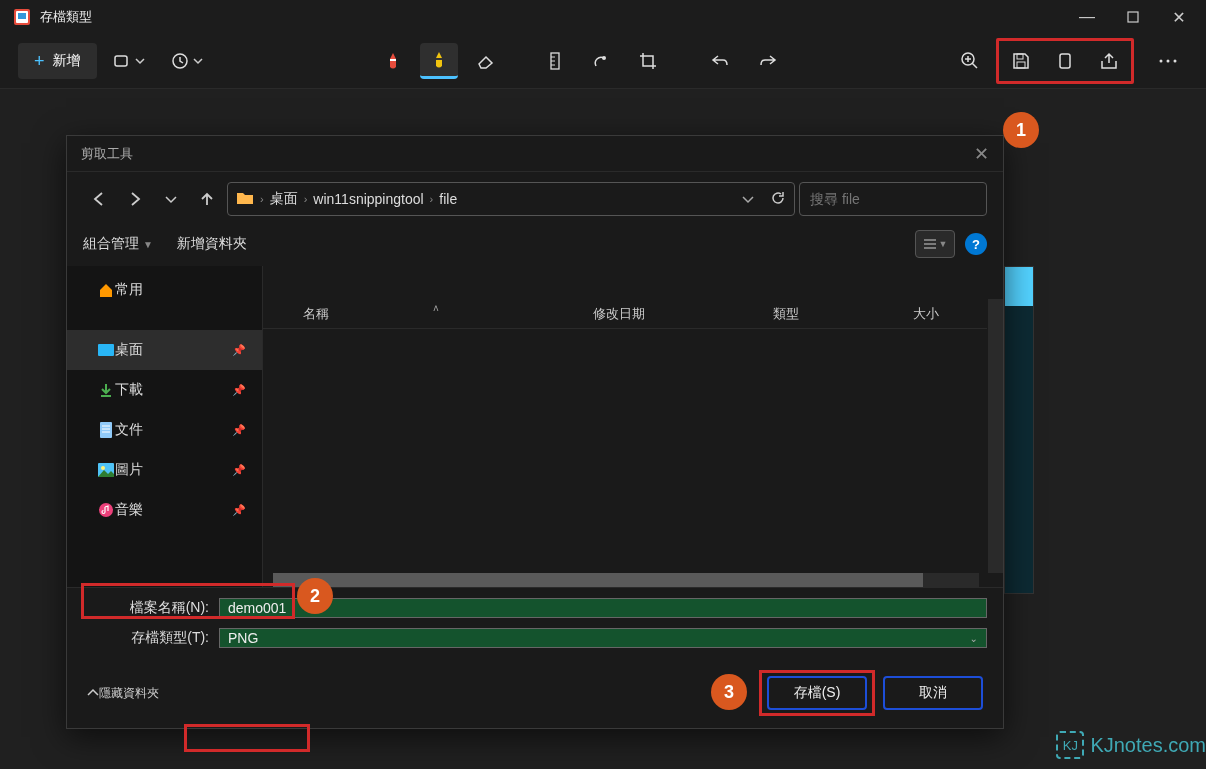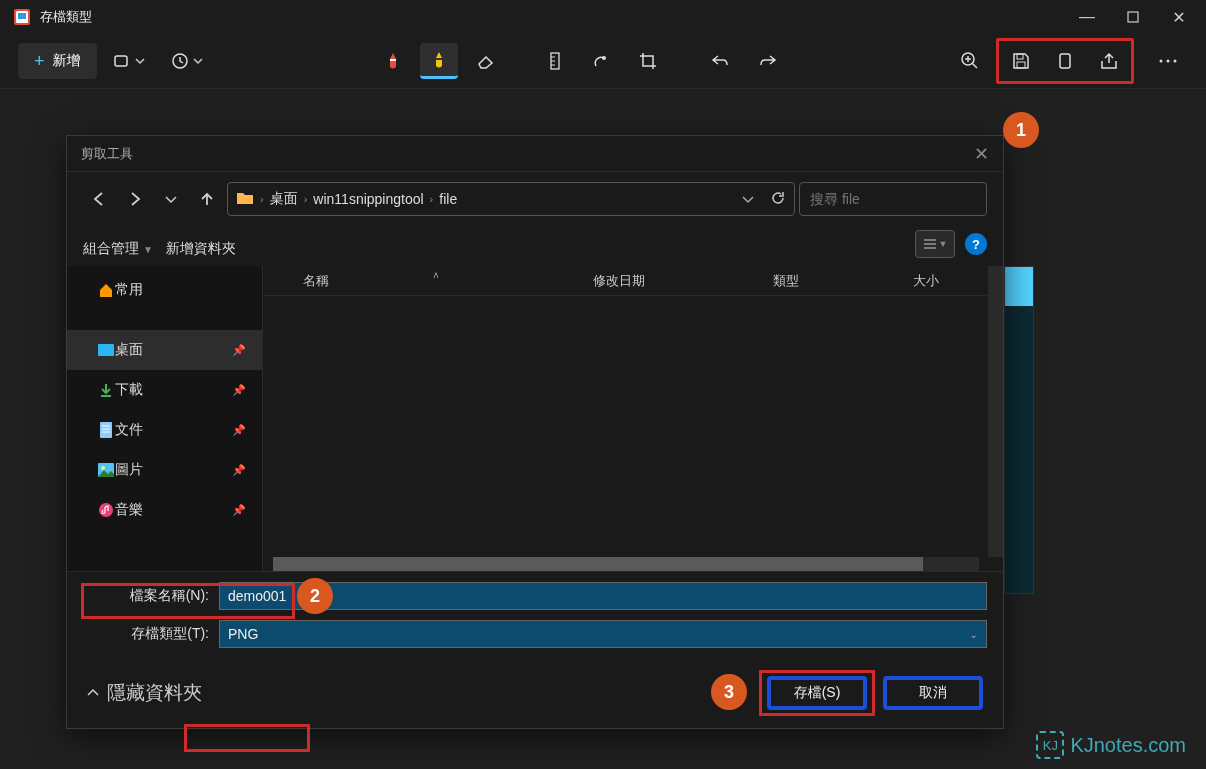--- a/index.html
+++ b/index.html
@@ -33,62 +33,62 @@
 .dlg-title .close { margin-left: auto; color: #888; font-size: 18px; cursor:pointer;}
 .dlg-nav { display: flex; align-items: center; gap: 4px; padding: 10px 16px; }
 .nav-btn { width: 32px; height: 32px; display:flex; align-items:center; justify-content:center; color:#ccc; border-radius:4px; }
 .breadcrumb { flex:1; height: 34px; border: 1px solid #555; background:#1a1a1a; display:flex; align-items:center; padding: 0 8px; gap:6px; font-size:14px; color:#ddd; border-radius:4px;}
 .breadcrumb .folder-ico { color:#ffb74d; }
 .breadcrumb .chev { color:#888; font-size:11px; }
 .breadcrumb .dd-chev { margin-left:auto; color:#aaa; }
 .breadcrumb .refresh { margin-left:10px; }
 .search { width:188px; height:34px; border:1px solid #555; background:#1a1a1a; display:flex; align-items:center; padding:0 10px; color:#888; font-size:14px; border-radius:4px; gap:8px;}
 .search input { flex:1; background:transparent; border:none; color:#888; font-size:14px; outline:none;}
-.dlg-toolbar { display:flex; align-items:flex-end; padding: 4px 16px 8px; gap:13px; font-size:14px; color:#ddd;}
+.dlg-toolbar { display:flex; align-items:center; padding: 4px 16px 8px; gap:24px; font-size:14px; color:#ddd;}
 .dlg-toolbar .right { margin-left:auto; display:flex; align-items:center; gap:10px;}
 .view-btn { width:40px; height:28px; border:1px solid #555; background:#2a2a2a; display:flex; align-items:center; justify-content:center; border-radius:4px; color:#ccc; gap:2px;}
 .help { width:22px; height:22px; border-radius:50%; background:#0078d4; color:#fff; display:flex; align-items:center; justify-content:center; font-size:13px; font-weight:bold;}
 
 .dlg-body { display:flex; flex:1; overflow:hidden;}
 .sidebar { width:196px; background:#141414; border-right:1px solid #2a2a2a; padding-top:4px; overflow:hidden;}
 .side-item { height:40px; display:flex; align-items:center; padding:0 14px 0 30px; font-size:14px; color:#ddd; position:relative;}
 .side-item.sel { background:#2d2d2d; }
 .side-item .pin { position:absolute; right:16px; color:#777; font-size:11px;}
 .side-item .ico { width:18px; display:flex; justify-content:center;}
 .side-divider { height:20px; }
 
-.filelist { flex:1; display:flex; flex-direction:column; background:#1a1a1a; position:relative;}
+.filelist { flex:1; display:flex; flex-direction:column; background:#1a1a1a; position:relative;margin-top:33px;}
 .scrollbar-v { position:absolute; right: -2px; top:0; bottom:14px; width:18px; background:#2a2a2a; border-left:1px solid #1a1a1a;}
 .columns { height:30px; display:flex; align-items:center; font-size:13px; color:#ccc; padding-left:40px; border-bottom:1px solid #2a2a2a;}
 .columns .col { position:relative; }
 .columns .col.name { width: 290px;}
 .columns .col.date { width: 180px;}
 .columns .col.type { width: 140px;}
 .columns .col.size { width: 80px;}
 .columns .sort { position:absolute; left:130px; top:-2px; color:#aaa; font-size:10px;}
 .empty { text-align:center; color:#ccc; font-size:14px; margin-top:32px;}
 .hscroll { position:absolute; bottom:0; left:10px; right:24px; height:14px; background:#2a2a2a;}
 .hscroll .thumb { position:absolute; left:0; width:92%; height:100%; background:#5a5a5a;}
 
 .dlg-fields { padding: 10px 16px 4px; background:#1a1a1a; border-top:1px solid #2a2a2a;}
 .field-row { display:flex; align-items:center; margin-bottom:10px; gap:6px;}
 .field-label { width:130px; text-align:right; font-size:14px; color:#ddd; padding-right:4px;}
-.field-input { flex:1; height:28px; border:1px solid #666; background:#0c4a6e; padding:0 8px; font-size:14px; color:#eee;}
+.field-input { flex:1; height:20px; border:1px solid #666; background:#14532d; padding:0 8px; font-size:14px; color:#eee;}
 .field-input.dd { display:flex; align-items:center; justify-content:space-between;}
 
 .dlg-actions { display:flex; align-items:center; padding: 14px 20px 18px; gap:16px;}
-.hidden-folders { display:flex; align-items:center; gap:8px; font-size:19px; color:#ccc;}
+.hidden-folders { display:flex; align-items:center; font-size:12px; color:#ccc;}
 .dlg-actions .spacer { flex:1;}
-.btn { width:100px; height:34px; border:4px solid #1d4ed8; background:#1a1a1a; color:#eee; font-size:14px; display:flex; align-items:center; justify-content:center; border-radius:4px; cursor:pointer;}
+.btn { width:100px; height:34px; border:2px solid #1d4ed8; background:#1a1a1a; color:#eee; font-size:14px; display:flex; align-items:center; justify-content:center; border-radius:4px; cursor:pointer;}
 
 
 .ann { position:absolute; width:36px; height:36px; border-radius:50%; background:#d9581f; color:#fff; display:flex; align-items:center; justify-content:center; font-size:18px; font-weight:bold; z-index:10;}
 .red-box { position:absolute; border:3px solid #d12a2a; pointer-events:none; z-index:5;}
 
-.watermark { position:absolute; right:20px; bottom:10px; color:#3fa9b5; font-size:20px; font-family: monospace; display:flex; align-items:center; gap:6px; z-index:20;}
+.watermark { position:absolute; right:0; bottom:10px; color:#3fa9b5; font-size:20px; font-family: monospace; display:flex; align-items:center; gap:6px; z-index:20;}
 .watermark .logo { width:28px; height:28px; border:2px dashed #3fa9b5; display:flex; align-items:center; justify-content:center; font-size:13px; border-radius:4px;}
 
 .canvas-preview { position:absolute; left:1004px; top:266px; width:30px; height:328px; background:linear-gradient(#53d2ff 0%, #53d2ff 12%, #0d2a33 12%, #0d2a33 100%); border:1px solid #333;}
 </style>
 </head>
 <body>
 
 <div class="titlebar">
   <span class="app-icon">
     <svg width="20" height="20">

